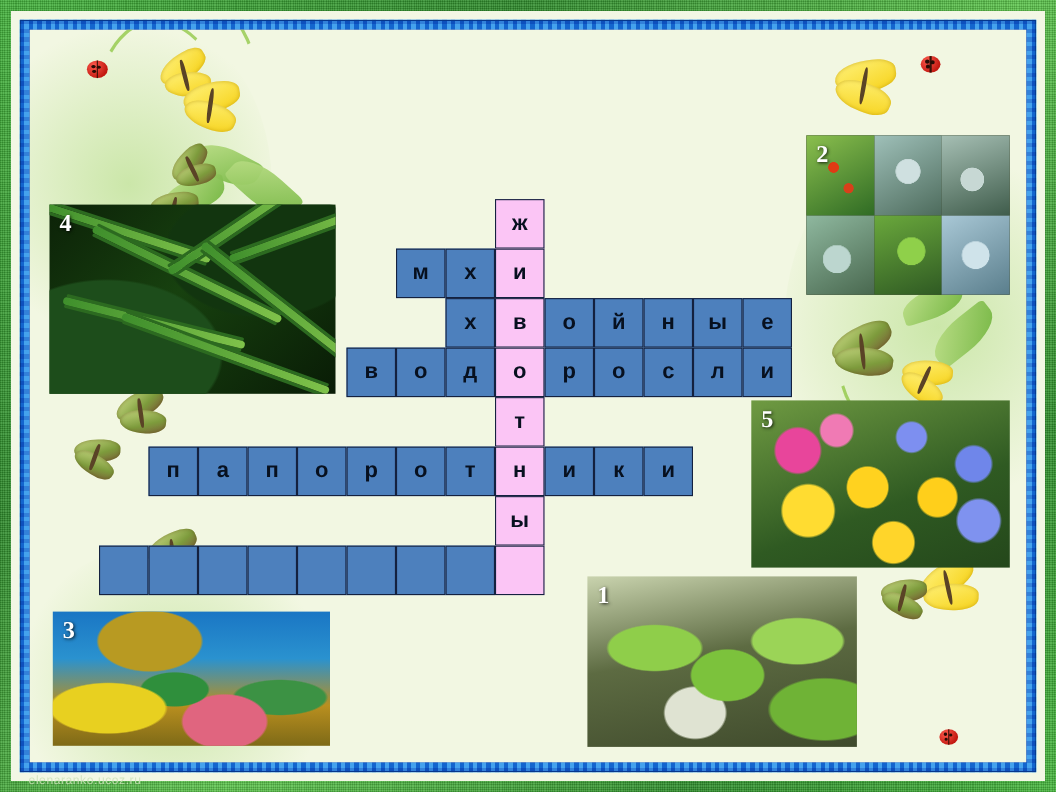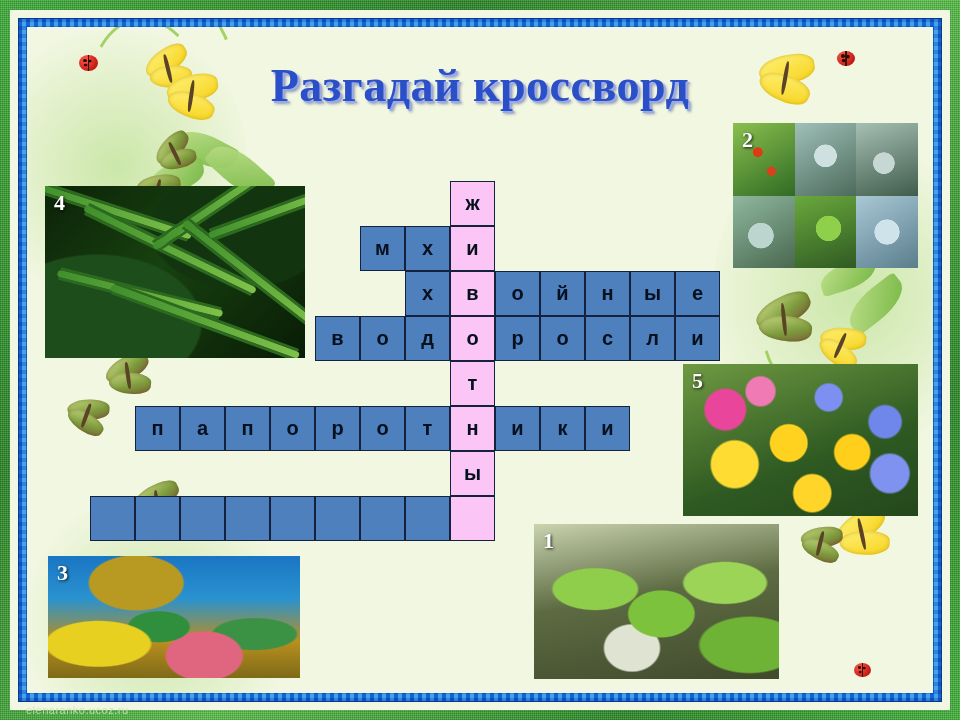--- a/index.html
+++ b/index.html
@@ -208,21 +208,20 @@
       <i class="w1"></i>
         <i class="w2"></i>
         <i class="bd"></i>
       </div>
     <div class="bfly green" style="right:92px;top:500px;width:42px;height:34px;transform:rotate(14deg);">
       <i class="w1"></i>
         <i class="w2"></i>
         <i class="bd"></i>
       </div>
 
-    <div class="title">Разгадай кроссворд</div>
 
     <div class="photo fern" style="left:18px;top:159px;width:260px;height:172px;">
       <span class="num">4</span>
       <div class="frond" style="left:-10px;top:22px;width:160px;transform:rotate(18deg);"></div>
       <div class="frond" style="left:30px;top:60px;width:190px;transform:rotate(26deg);"></div>
       <div class="frond" style="left:10px;top:104px;width:170px;transform:rotate(14deg);"></div>
       <div class="frond" style="left:96px;top:16px;width:150px;transform:rotate(-34deg);"></div>
       <div class="frond" style="left:120px;top:88px;width:180px;transform:rotate(38deg);"></div>
       <div class="frond" style="left:160px;top:24px;width:130px;transform:rotate(-20deg);"></div>
       <div class="frond" style="left:60px;top:132px;width:200px;transform:rotate(20deg);"></div>

